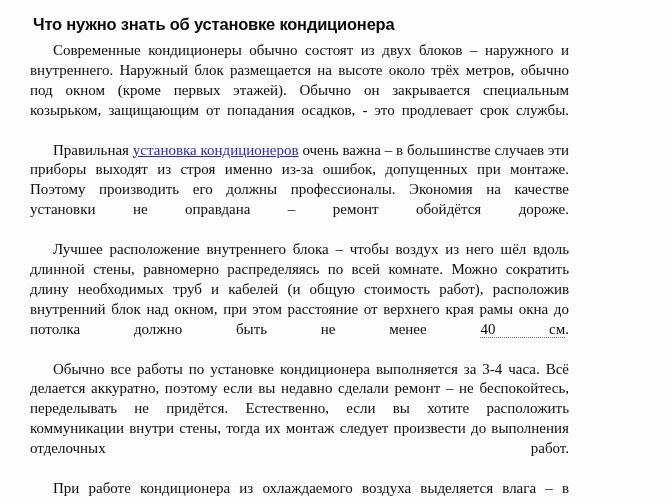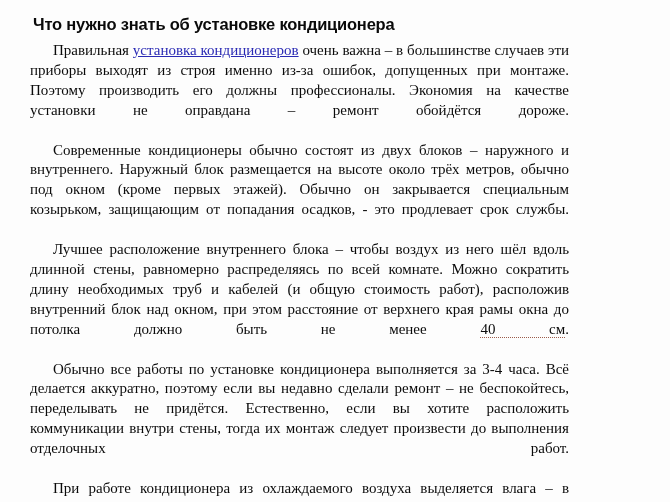--- a/index.html
+++ b/index.html
@@ -66,21 +66,21 @@
   }
 </style>
 </head>
 <body>
 
 <article class="article">
 
   <h1 class="article-title">Что нужно знать об установке кондиционера</h1>
 
   <div class="body-copy">
+    <p>Современные кондиционеры обычно состоят из двух блоков – наружного и внутреннего. Наружный блок размещается на высоте около трёх метров, обычно под окном (кроме первых этажей). Обычно он закрывается специальным козырьком, защищающим от попадания осадков, - это продлевает срок службы.</p>
     <p>Правильная <a class="inline-link" href="#">установка кондиционеров</a> очень важна – в большинстве случаев эти приборы выходят из строя именно из-за ошибок, допущенных при монтаже. Поэтому производить его должны профессионалы. Экономия на качестве установки не оправдана – ремонт обойдётся дороже.</p>
-    <p>Современные кондиционеры обычно состоят из двух блоков – наружного и внутреннего. Наружный блок размещается на высоте около трёх метров, обычно под окном (кроме первых этажей). Обычно он закрывается специальным козырьком, защищающим от попадания осадков, - это продлевает срок службы.</p>
     <p>Лучшее расположение внутреннего блока – чтобы воздух из него шёл вдоль длинной стены, равномерно распределяясь по всей комнате. Можно сократить длину необходимых труб и кабелей (и общую стоимость работ), расположив внутренний блок над окном, при этом расстояние от верхнего края рамы окна до потолка должно быть не менее <span class="smart-tag">40 см</span>.</p>
     <p>Обычно все работы по установке кондиционера выполняется за 3-4 часа. Всё делается аккуратно, поэтому если вы недавно сделали ремонт – не беспокойтесь, переделывать не придётся. Естественно, если вы хотите расположить коммуникации внутри стены, тогда их монтаж следует произвести до выполнения отделочных работ.</p>
     <p>При работе кондиционера из охлаждаемого воздуха выделяется влага – в среднем 1-2 литра в час. Поэтому заранее подумайте, куда она будет проведена дренажная труба. Если на улицу, а кондиционер будет использоваться и при минусовых температурах, то необходим её подогрев.</p>
 
   </div>
 
 </article>
 
 </body></html>

